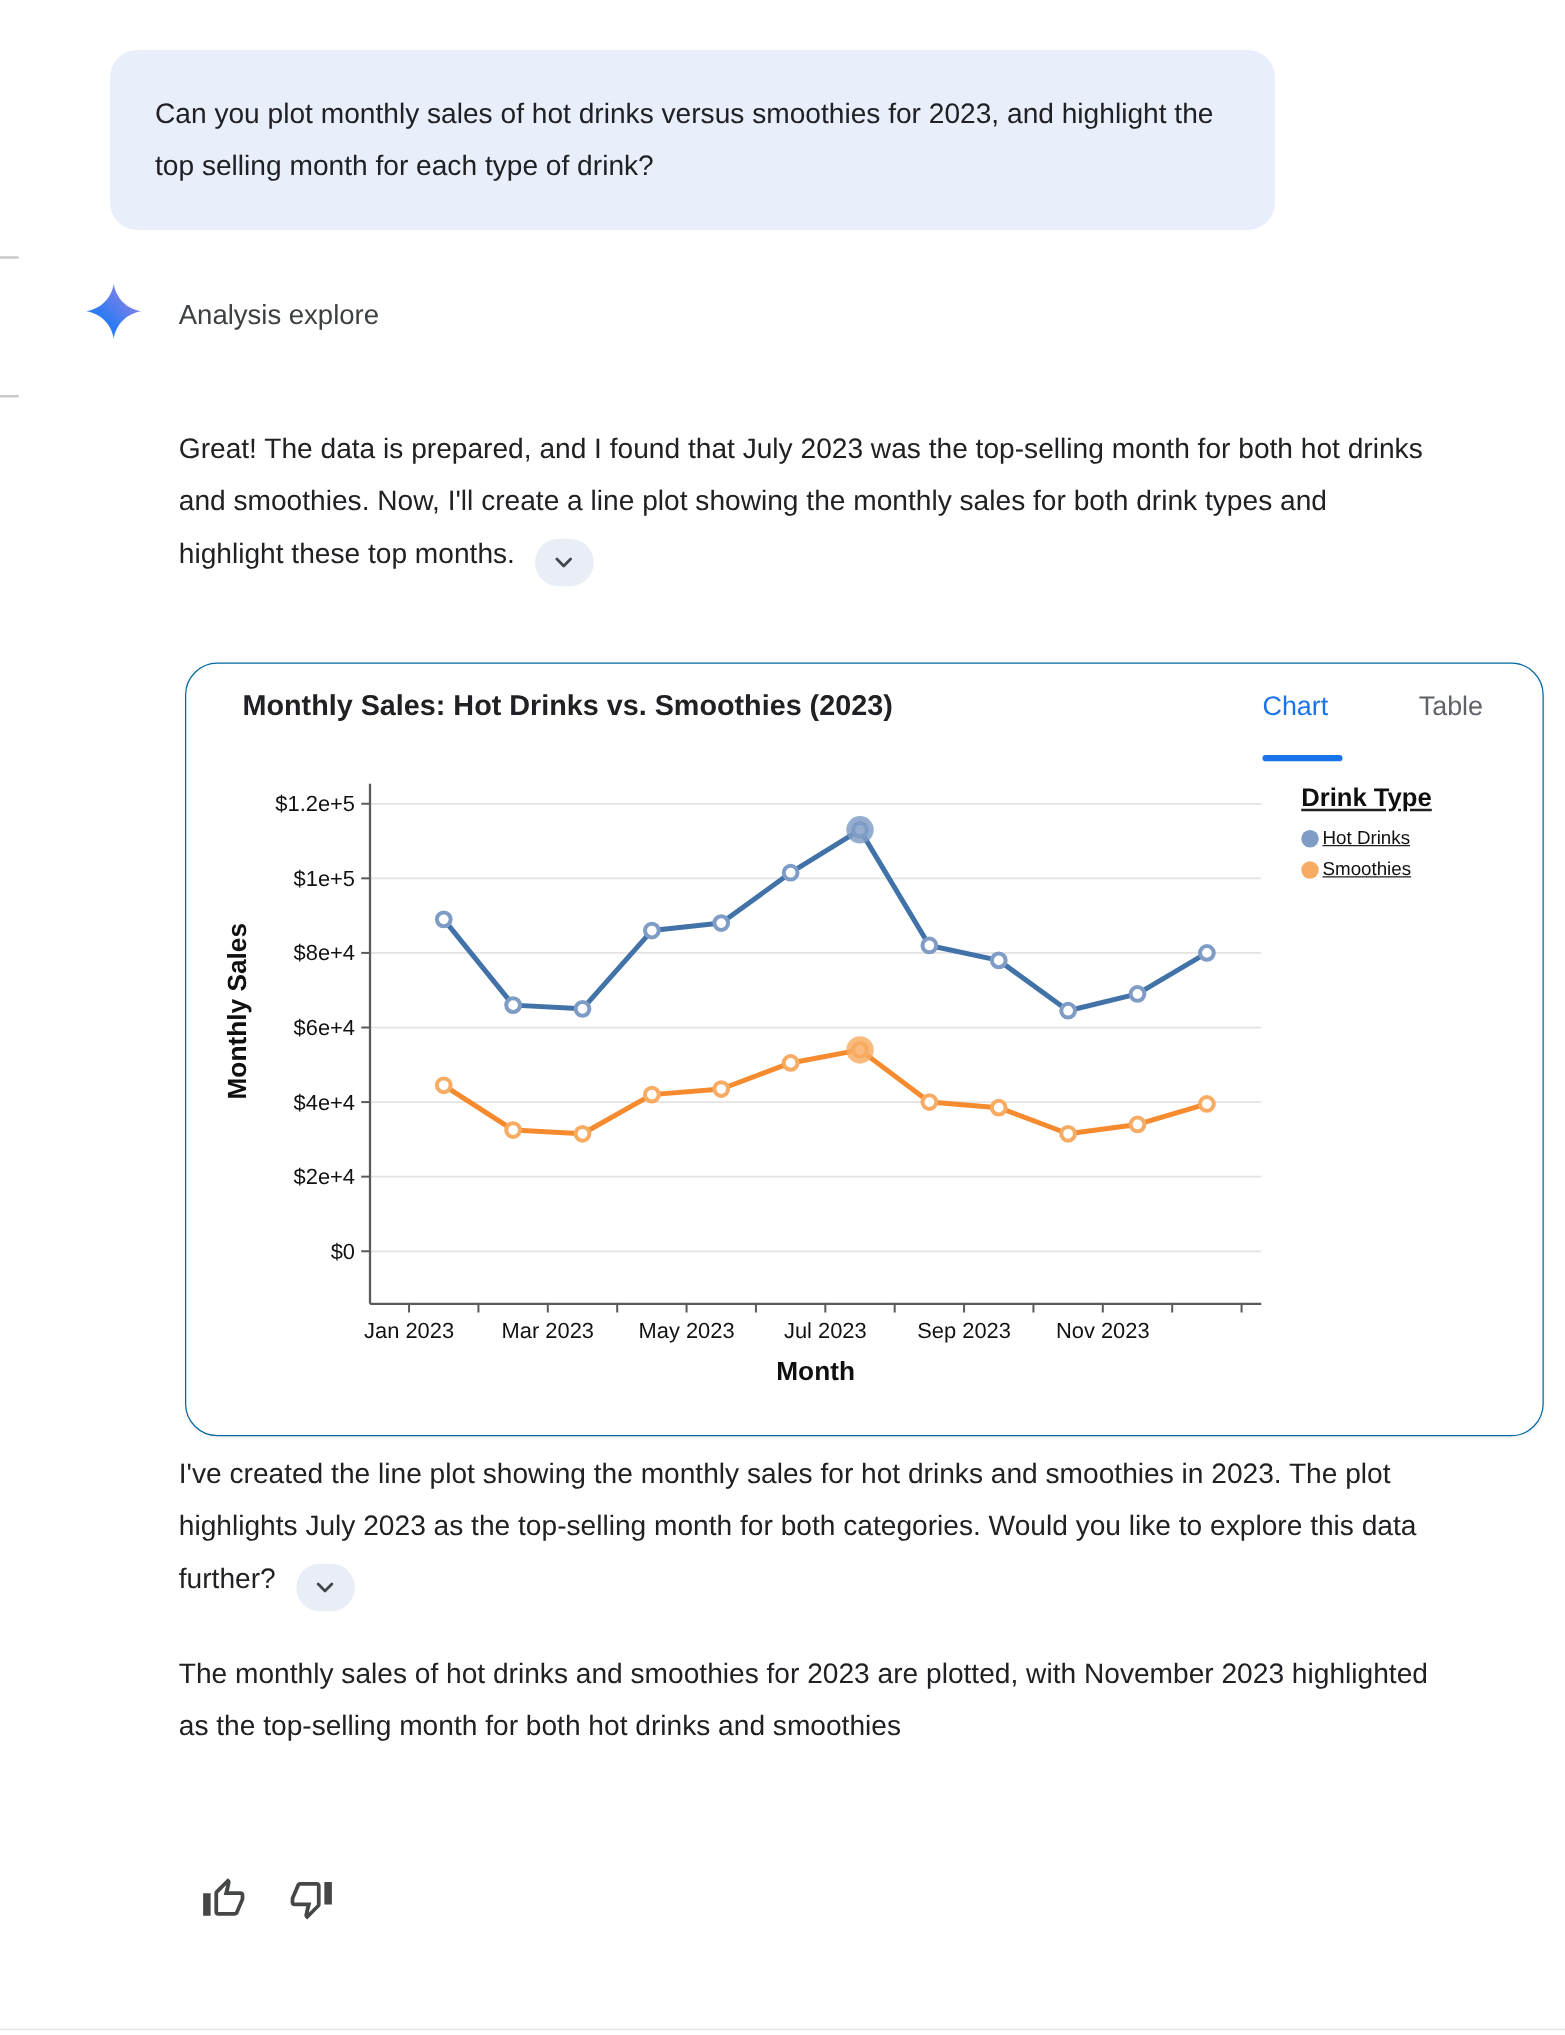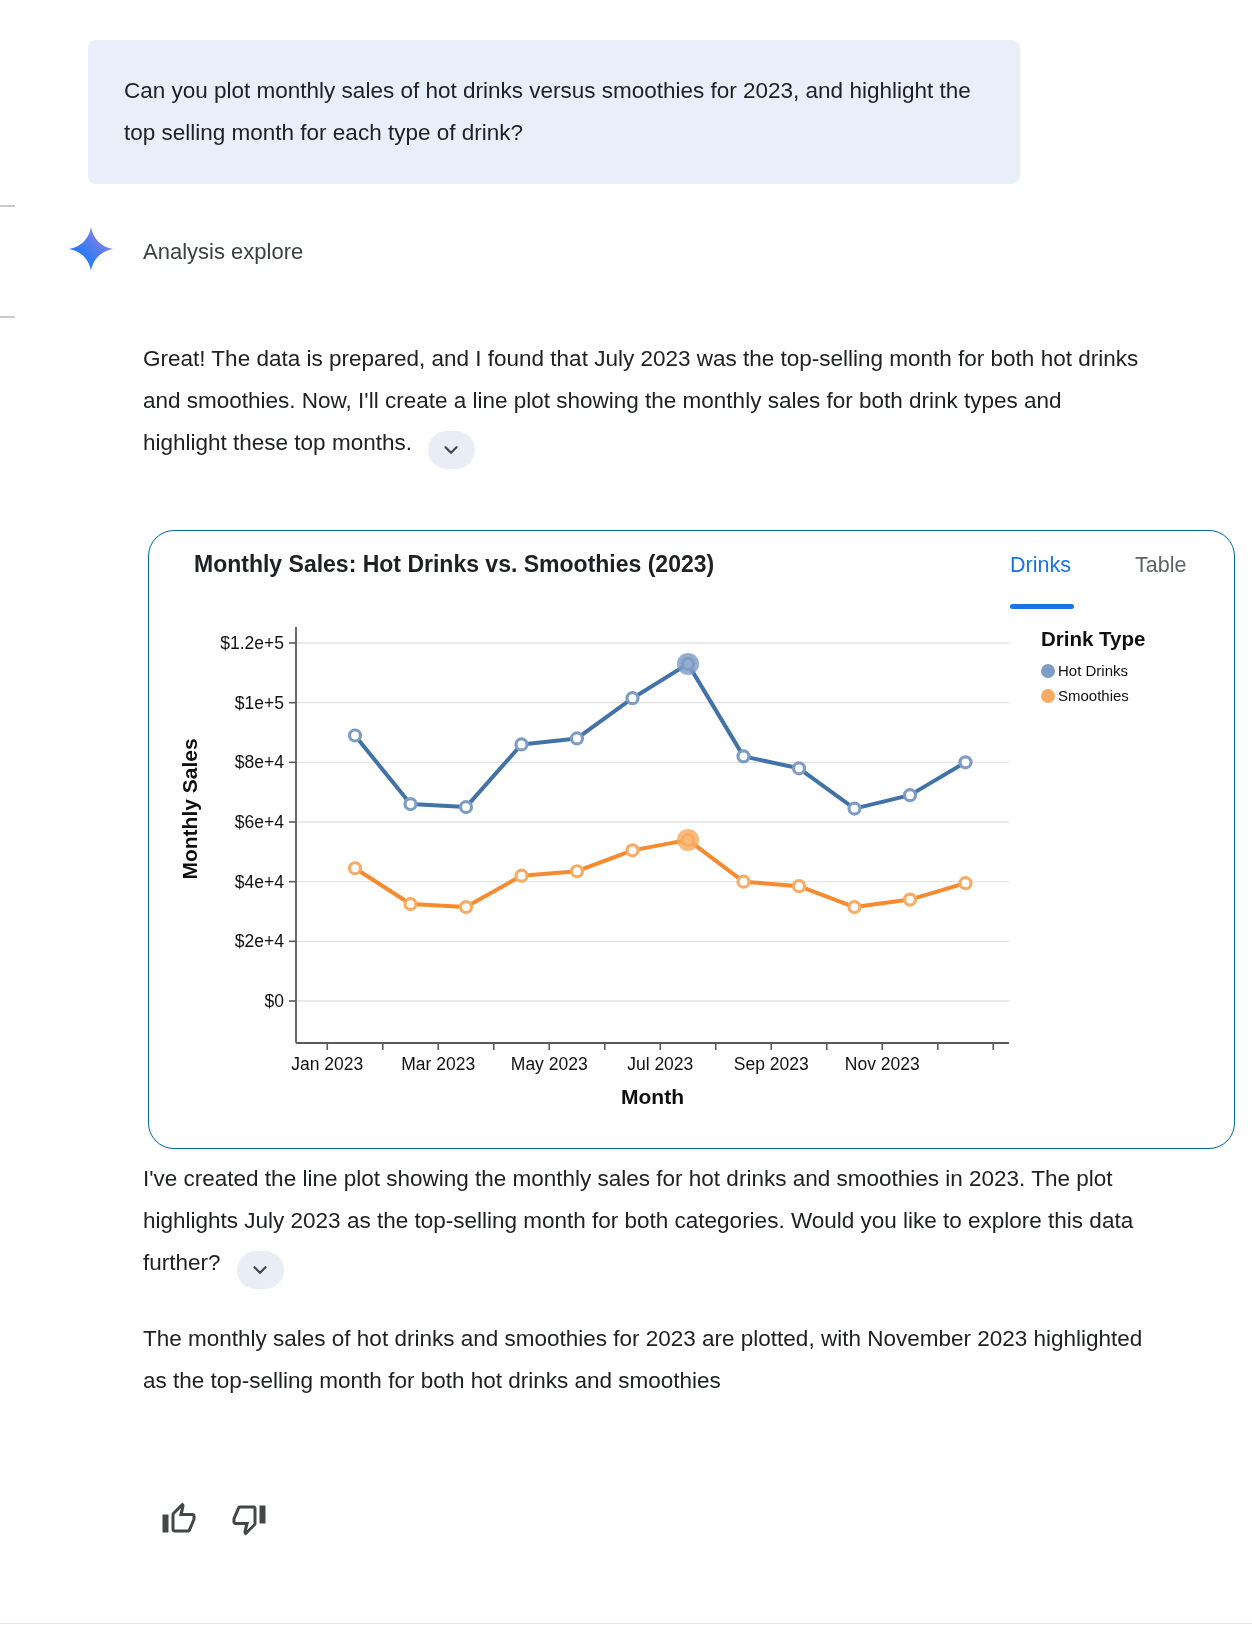--- a/index.html
+++ b/index.html
@@ -1,39 +1,39 @@
 <!DOCTYPE html>
 <html><head>
 <meta charset="utf-8">
 <style>
   html,body{margin:0;padding:0;background:#fff;}
   .page{position:relative;width:1252px;height:1628px;overflow:hidden;background:#fff;
         font-family:"Liberation Sans",sans-serif;color:#202124;}
   .left-mark{position:absolute;left:0;width:15px;height:2px;background:#c9cacc;}
   .user-bubble{position:absolute;left:88px;top:40px;width:932px;box-sizing:border-box;
-        background:#e9eefb;border-radius:8px;padding:30px 36px;
+        background:#e9eefb;border-radius:22px;padding:30px 36px;
         font-size:22.5px;line-height:42px;color:#202124;}
   .sparkle-wrap{position:absolute;left:67px;top:225px;width:48px;height:48px;}
   .status-label{position:absolute;left:143px;top:239px;font-size:22px;color:#3c4043;}
   .para{position:absolute;left:143px;width:1000px;font-size:22.5px;line-height:42px;color:#202124;}
   .p1{top:338px;}
   .p2{top:1158px;}
   .p3{top:1318px;}
   .pill{display:inline-flex;align-items:center;justify-content:center;width:47px;height:38px;
         border-radius:19px;background:#e9edf6;border:none;cursor:pointer;
         vertical-align:-11px;margin-left:16px;padding:0;}
   .card{position:absolute;left:148px;top:530px;width:1085px;height:617px;background:#fff;
         border:1px solid #0369a1;border-radius:26px;box-shadow:0 1px 3px rgba(60,64,67,.08);}
   .card-title{position:absolute;left:45px;top:20px;font-size:23px;font-weight:bold;color:#202124;}
   .tab{position:absolute;top:22px;font-size:21.5px;cursor:pointer;background:none;border:none;
         font-family:"Liberation Sans",sans-serif;padding:0;}
   .tab-chart{left:861px;color:#1a73e8;}
   .tab-table{left:986px;color:#5f6368;}
   .tab-underline{position:absolute;left:861px;top:73px;width:64px;height:5px;border-radius:3px;background:#1a73e8;}
-  .legend{position:absolute;left:892px;top:96px;}
+  .legend{position:absolute;left:892px;top:96px;text-decoration:underline;}
   .legend-title{font-size:20.5px;font-weight:bold;color:#0f0f0f;margin-bottom:11px;}
   .legend-item{display:flex;align-items:center;gap:3px;font-size:15px;color:#0f0f0f;
         margin-bottom:8px;cursor:pointer;}
   .legend-dot{width:14px;height:14px;border-radius:50%;flex:0 0 auto;}
   #plot{position:absolute;left:0;top:60px;}
   svg text{font-family:"Liberation Sans",sans-serif;}
   .feedback{position:absolute;left:156px;top:1496px;display:flex;gap:24px;}
   .fb-btn{width:46px;height:46px;background:transparent;border:none;cursor:pointer;padding:5px;}
   .fb-btn svg{width:36px;height:36px;fill:#444746;}
   .chev{stroke:#40464b;stroke-width:2.4;fill:none;stroke-linecap:round;stroke-linejoin:round;}
@@ -67,21 +67,21 @@
   <div class="para p1">
     <span>Great! The data is prepared, and I found that July 2023 was the top-selling month for both hot drinks and smoothies. Now, I'll create a line plot showing the monthly sales for both drink types and highlight these top months.</span><button class="pill">
         <svg width="22" height="22" viewBox="0 0 24 24">
           <polyline class="chev" points="6,9 12,15 18,9"></polyline>
         </svg>
       </button>
   </div>
 
   <div class="card">
     <div class="card-title">Monthly Sales: Hot Drinks vs. Smoothies (2023)</div>
-    <button class="tab tab-chart">Drinks</button>
+    <button class="tab tab-chart">Chart</button>
     <button class="tab tab-table">Table</button>
     <div class="tab-underline"></div>
 
     <div class="legend">
       <div class="legend-title">Drink Type</div>
       <div class="legend-item">
         <span class="legend-dot" style="background: rgb(126, 156, 198);"></span>
         <span>Hot Drinks</span>
       </div>
       <div class="legend-item">

